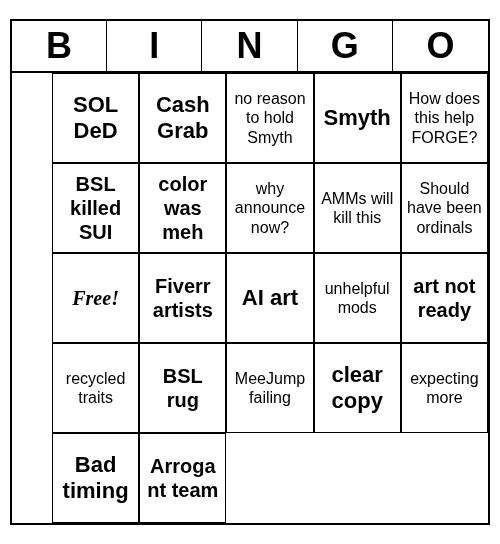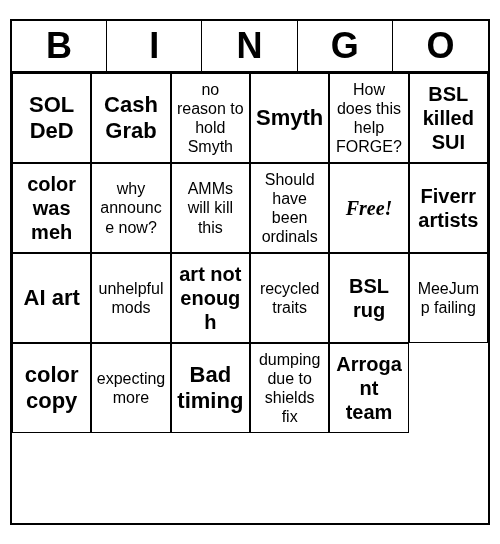--- a/index.html
+++ b/index.html
@@ -36,22 +36,23 @@
       padding: 4px 0;
       border-right: 1px solid #000;
     }
 
     .bingo-header-cell:last-child {
       border-right: none;
     }
 
     .bingo-grid {
       display: grid;
-      grid-template-columns: repeat(6, 1fr);
+      grid-template-columns: repeat(5, 1fr);
       grid-template-rows: repeat(5, 1fr);
+      margin-left: 40px;
     }
 
     .bingo-cell {
       border: 1px solid #000;
       text-align: center;
       display: flex;
       align-items: center;
       justify-content: center;
       padding: 4px;
       min-height: 90px;
@@ -100,23 +101,22 @@
       <div class="bingo-cell small-text">How does this help FORGE?</div>
       <div class="bingo-cell medium-text">BSL killed SUI</div>
       <div class="bingo-cell medium-text">color was meh</div>
       <div class="bingo-cell small-text">why announce now?</div>
       <div class="bingo-cell small-text">AMMs will kill this</div>
       <div class="bingo-cell small-text">Should have been ordinals</div>
       <div class="bingo-cell free-cell">Free!</div>
       <div class="bingo-cell medium-text">Fiverr artists</div>
       <div class="bingo-cell large-text">AI art</div>
       <div class="bingo-cell small-text">unhelpful mods</div>
-      <div class="bingo-cell medium-text">art not enough</div>
+      <div class="bingo-cell medium-text">art not ready</div>
       <div class="bingo-cell small-text">recycled traits</div>
       <div class="bingo-cell medium-text">BSL rug</div>
       <div class="bingo-cell small-text">MeeJump failing</div>
-      <div class="bingo-cell large-text">color copy</div>
+      <div class="bingo-cell large-text">clear copy</div>
       <div class="bingo-cell small-text">expecting more</div>
       <div class="bingo-cell large-text">Bad timing</div>
-      <div class="bingo-cell small-text">dumping due to shields fix</div>
       <div class="bingo-cell medium-text">Arrogant team</div>
     </div>
 </div>
 
 </body></html>

